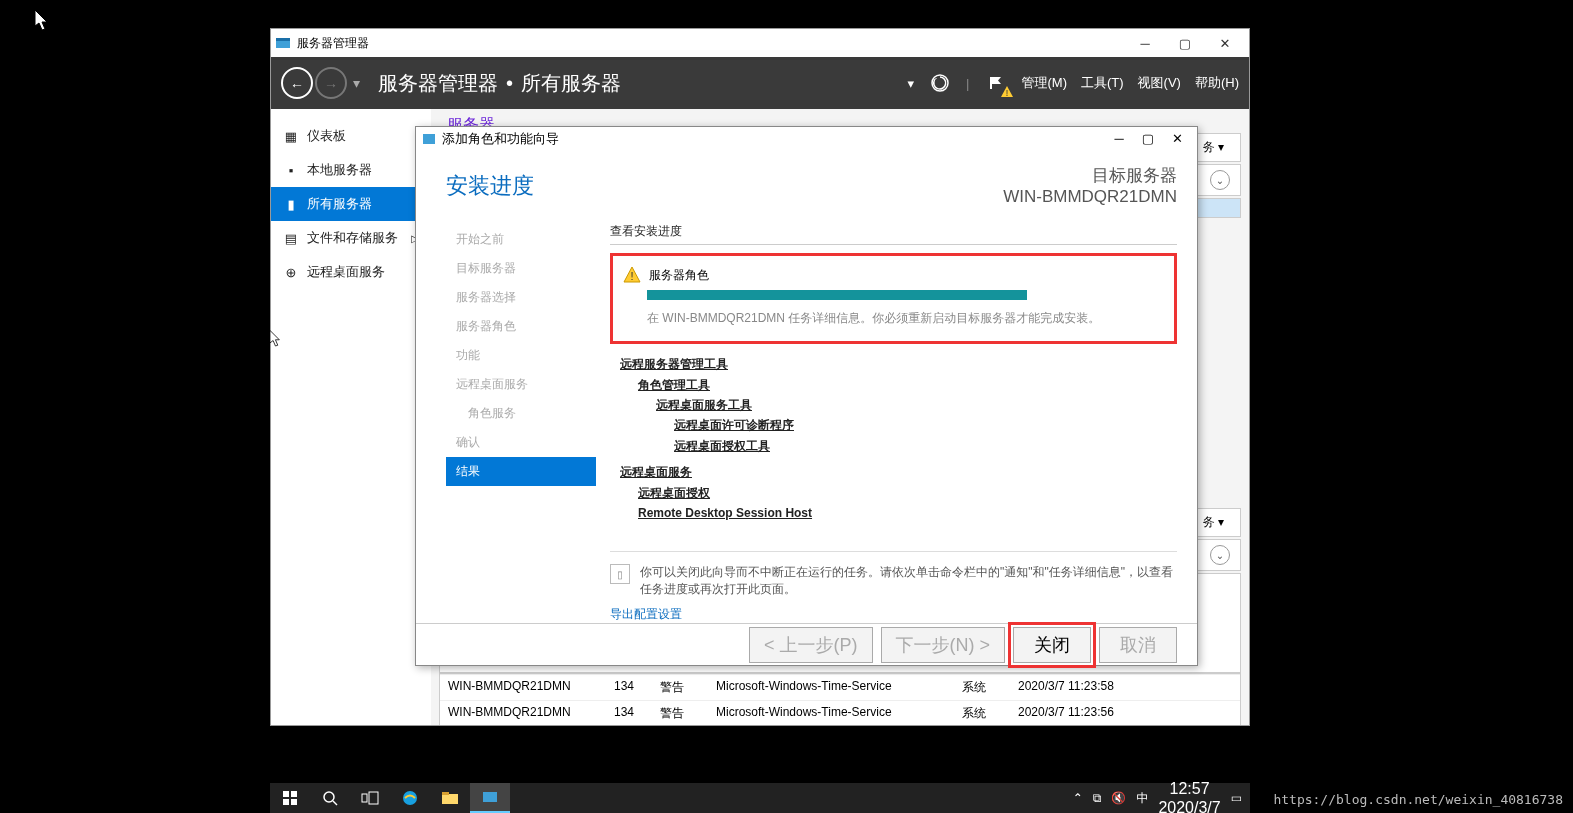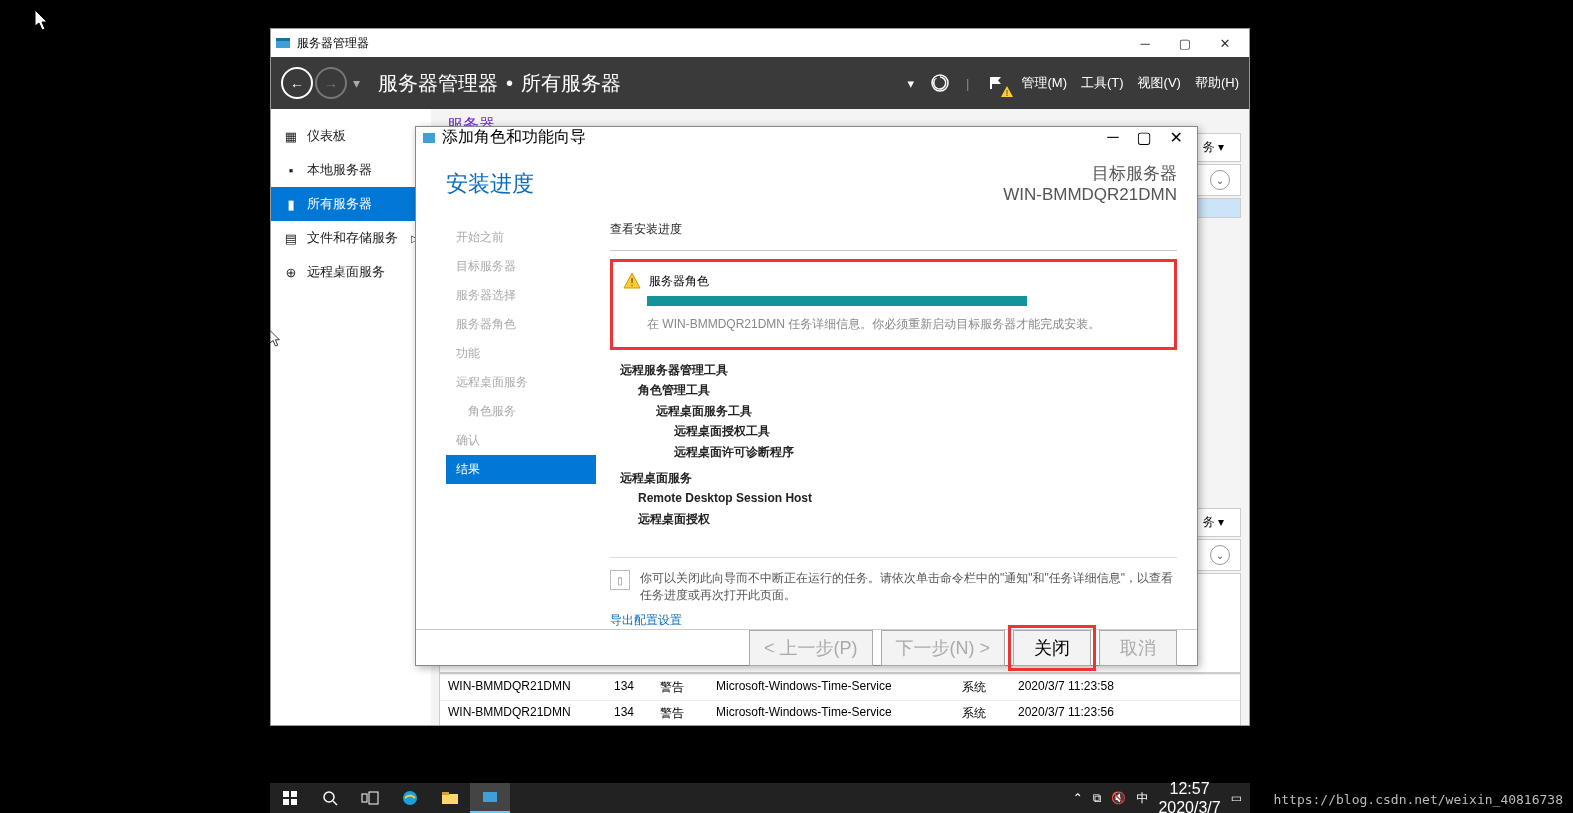--- a/index.html
+++ b/index.html
@@ -32,38 +32,38 @@
 .content-header { height: 18px; font-size: 16px; color: #6d28d9; padding: 0 8px; }
 .panel-bar { background: #fff; border: 1px solid #ccc; padding: 5px 10px; font-size: 12px; display: flex; align-items: center; margin-bottom: 2px; }
 .chevron-circle { width: 20px; height: 20px; border: 1px solid #999; border-radius: 50%; display: flex; align-items: center; justify-content: center; margin-left: auto; font-size: 10px; color: #555; }
 .blue-row { background: #cce4f7; height: 20px; border: 1px solid #ccc; }
 .table-rows { background: #fff; border: 1px solid #ccc; font-size: 12px; }
 .trow { display: flex; padding: 4px 8px; gap: 16px; border-top: 1px solid #eee; }
 .trow span { white-space: nowrap; }
 
 
 .wizard { position: absolute; top: 126px; left: 415px; width: 783px; height: 540px; background: #fff; border: 1px solid #888; box-shadow: 2px 2px 8px rgba(0,0,0,0.3); z-index: 50; display: flex; flex-direction: column; }
-.wiz-title { height: 28px; display: flex; align-items: center; padding: 0 6px; font-size: 16px; }
+.wiz-title { height: 28px; display: flex; align-items: center; padding: 0 6px; font-size: 13px; }
 .wiz-title .app-icon { width: 14px; height: 14px; margin-right: 6px; }
 .wiz-controls { margin-left: auto; display: flex; gap: 18px; padding-right: 8px; }
 .wiz-head { padding: 14px 20px 10px 30px; display: flex; align-items: center; }
 .wiz-head h2 { color: #0a6cbf; font-size: 22px; font-weight: 400; }
 .wiz-head .target { margin-left: auto; text-align: right; font-size: 17px; color: #555; }
 .wiz-body { flex: 1; display: flex; padding: 0 20px 0 30px; justify-content: center; }
 .wiz-steps { width: 150px; font-size: 12px; padding-top: 8px; }
 .wiz-step { padding: 6px 10px; color: #aaa; }
 .wiz-step.sub { padding-left: 22px; }
 .wiz-step.active { background: #0278d6; color: #fff; }
 .wiz-main { flex: 1; padding: 6px 0 0 14px; font-size: 12px; }
-.section-title { font-size: 12px; color: #222; border-bottom: 1px solid #ccc; padding-bottom: 12px; margin-bottom: 8px; }
+.section-title { font-size: 12px; color: #222; border-bottom: 1px solid #ccc; padding-bottom: 4px; margin-bottom: 8px; }
 .highlight-box { border: 3px solid #e33; padding: 10px 10px 14px 10px; margin-bottom: 10px; }
 .status-line { display: flex; align-items: center; gap: 8px; margin-bottom: 6px; }
 .progress { height: 10px; background: #14939b; width: 380px; margin-left: 24px; margin-bottom: 10px; }
 .pending-msg { color: #888; margin-left: 24px; font-size: 12px; }
-.tree { margin-left: 10px; line-height: 1.7; font-size: 12px; color: #222; }
+.tree { margin-left: 10px; line-height: 1.7; font-size: 12px; color: #222; text-decoration: underline; }
 .tree .lvl1 { font-weight: 700; }
 .tree .lvl2 { margin-left: 18px; font-weight: 700; }
 .tree .lvl3 { margin-left: 36px; font-weight: 700; }
 .tree .lvl4 { margin-left: 54px; font-weight: 700; }
 .note-box { display: flex; gap: 10px; margin-top: 28px; font-size: 12px; color: #555; border-top: 1px solid #ddd; padding-top: 12px; }
 .note-flag { width: 20px; height: 20px; border: 1px solid #bbb; display: flex; align-items: center; justify-content: center; font-size: 10px; color: #888; flex-shrink: 0; }
 .export-link { color: #0a6cbf; margin-top: 8px; font-size: 12px; }
 .wiz-footer { height: 50px; border-top: 1px solid #ccc; display: flex; align-items: center; justify-content: flex-end; padding: 0 20px; gap: 8px; }
 .btn { padding: 5px 14px; font-size: 18px; border: 1px solid #aaa; background: #f3f3f3; min-width: 78px; text-align: center; }
 .btn.disabled { color: #aaa; }
@@ -244,25 +244,25 @@
             </svg>
           <span>服务器角色</span>
         </div>
         <div class="progress"></div>
         <div class="pending-msg">在 WIN-BMMDQR21DMN 任务详细信息。你必须重新启动目标服务器才能完成安装。</div>
       </div>
       <div class="tree">
         <div class="lvl1">远程服务器管理工具</div>
         <div class="lvl2">角色管理工具</div>
         <div class="lvl3">远程桌面服务工具</div>
+        <div class="lvl4">远程桌面许可诊断程序</div>
         <div class="lvl4">远程桌面授权工具</div>
-        <div class="lvl4">远程桌面许可诊断程序</div>
         <div class="lvl1" style="margin-top:6px">远程桌面服务</div>
+        <div class="lvl2">远程桌面授权</div>
         <div class="lvl2">Remote Desktop Session Host</div>
-        <div class="lvl2">远程桌面授权</div>
       </div>
       <div class="note-box">
         <div class="note-flag">▯</div>
         <div>你可以关闭此向导而不中断正在运行的任务。请依次单击命令栏中的"通知"和"任务详细信息"，以查看任务进度或再次打开此页面。</div>
       </div>
       <div class="export-link">导出配置设置</div>
     </div>
   </div>
   <div class="wiz-footer">
     <div class="btn disabled">&lt; 上一步(P)</div>

